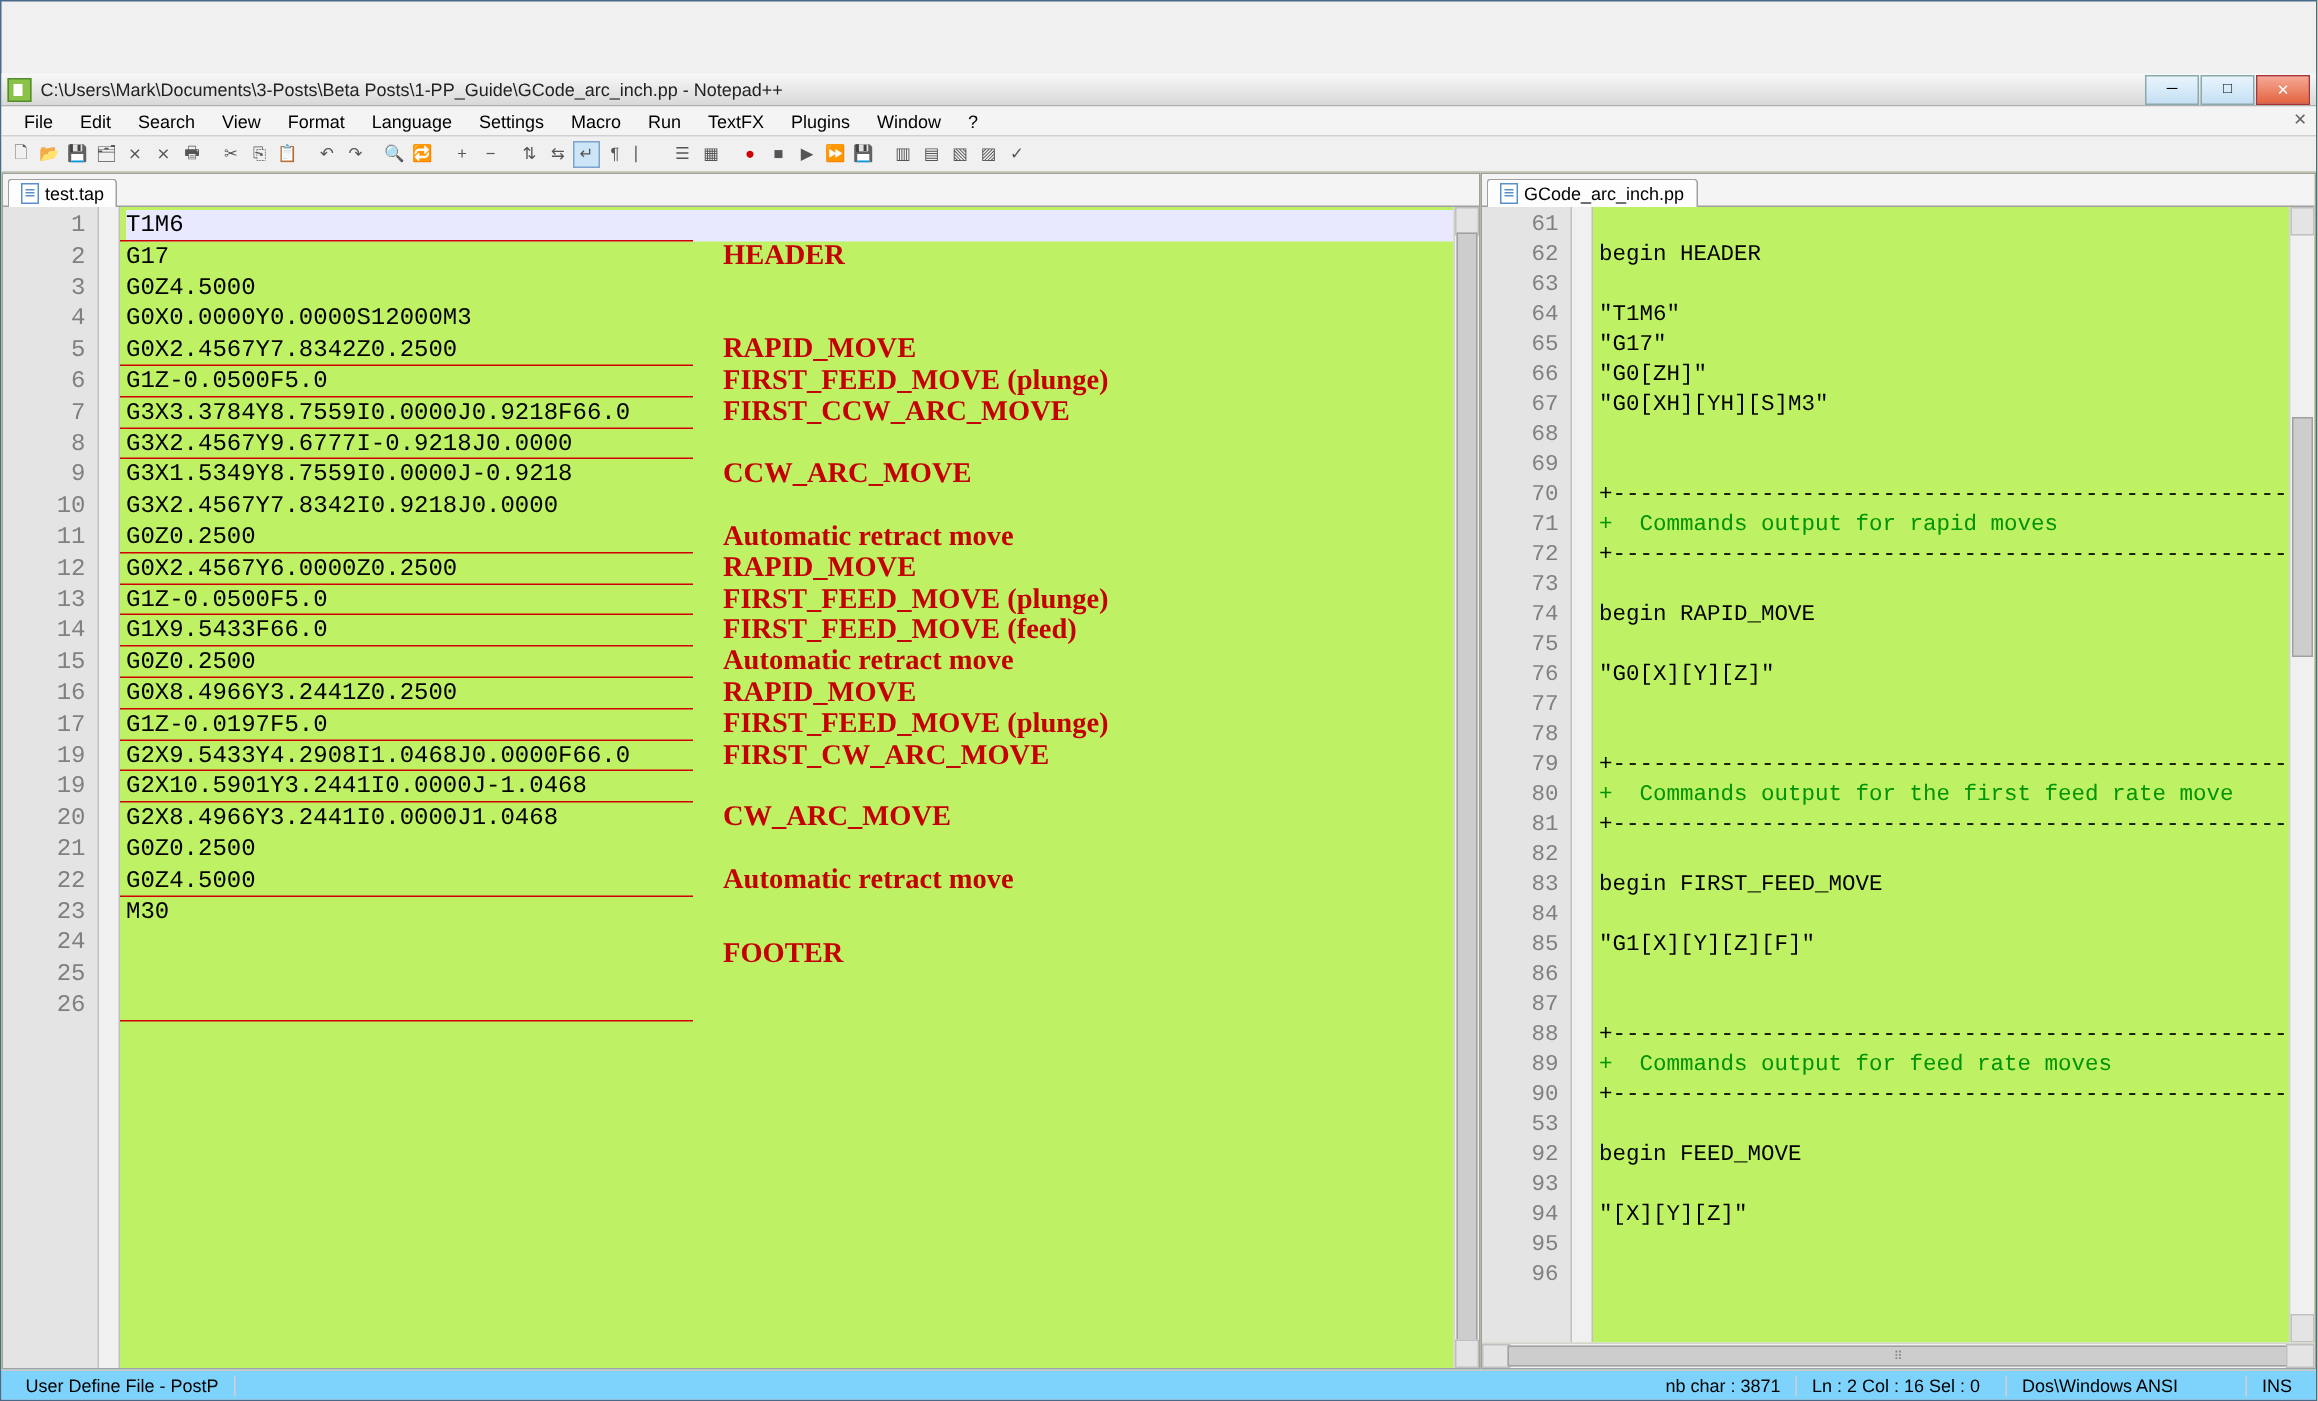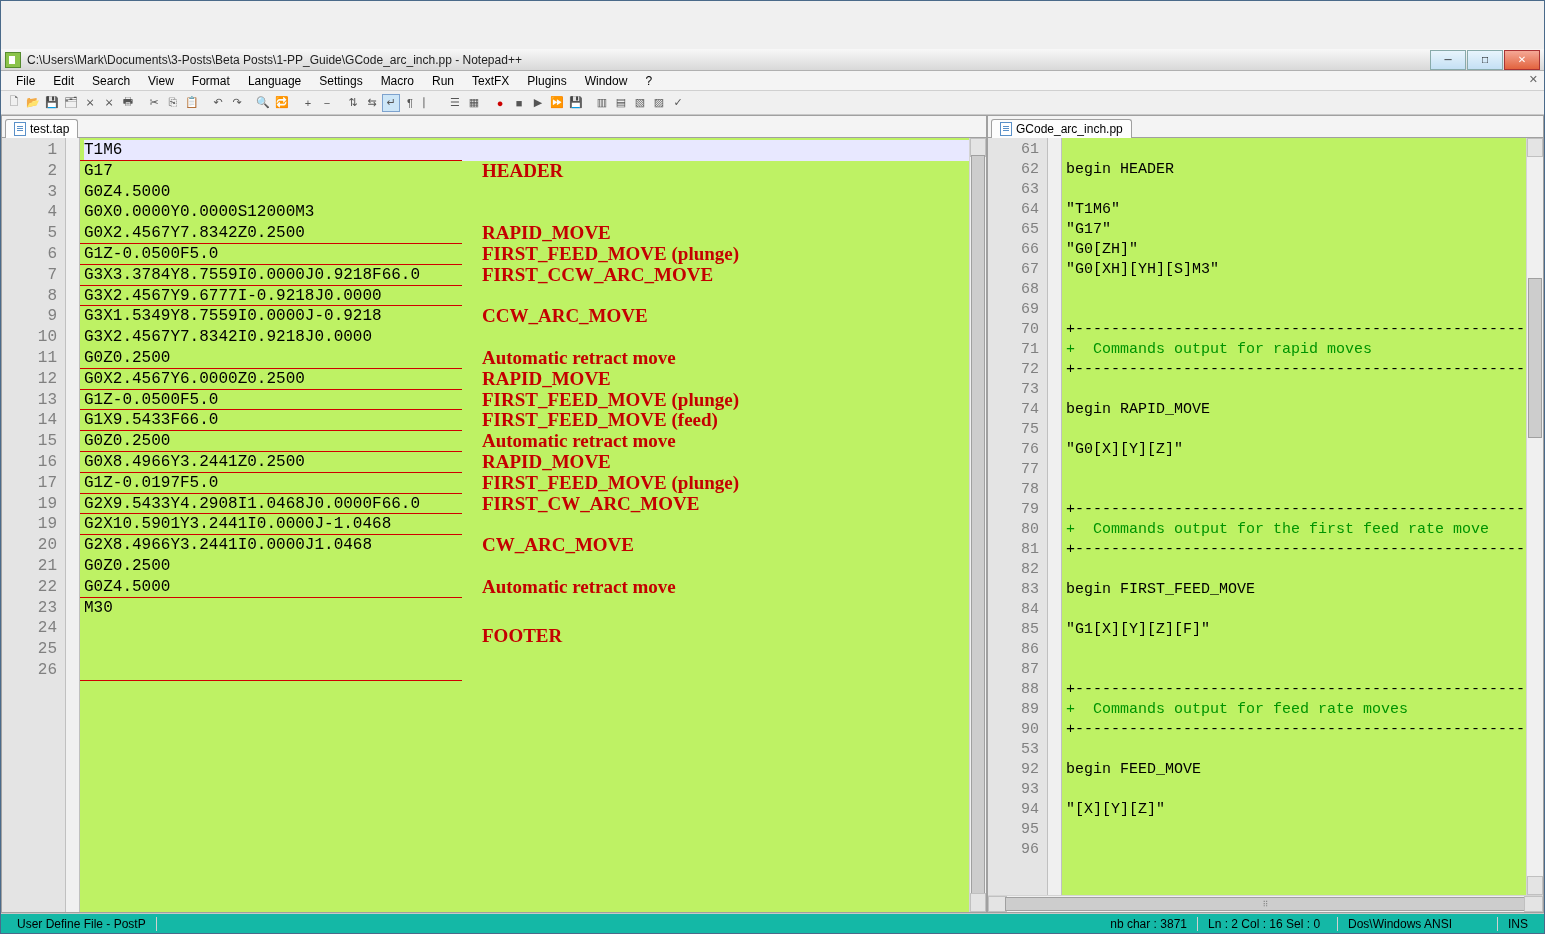--- a/index.html
+++ b/index.html
@@ -256,21 +256,21 @@
 .scrollbar-h .grip {
   position: absolute;
   left: 50%; top: 50%;
   transform: translate(-50%, -50%);
   font-size: 8px;
   color: #888;
 }
 
 .statusbar {
   height: 20px;
-  background: #14b8a6;
+  background: #7dd3fc;
   border-top: 1px solid #c8c8c8;
   display: flex;
   align-items: center;
   font-size: 12px;
   padding: 0 6px;
 }
 .statusbar .cell { padding: 0 10px; border-right: 1px solid #d0d0d0; }
 .statusbar .cell:last-child { border-right: none; }
 .statusbar .spacer { flex: 1; }
 .left-margin-strip {

